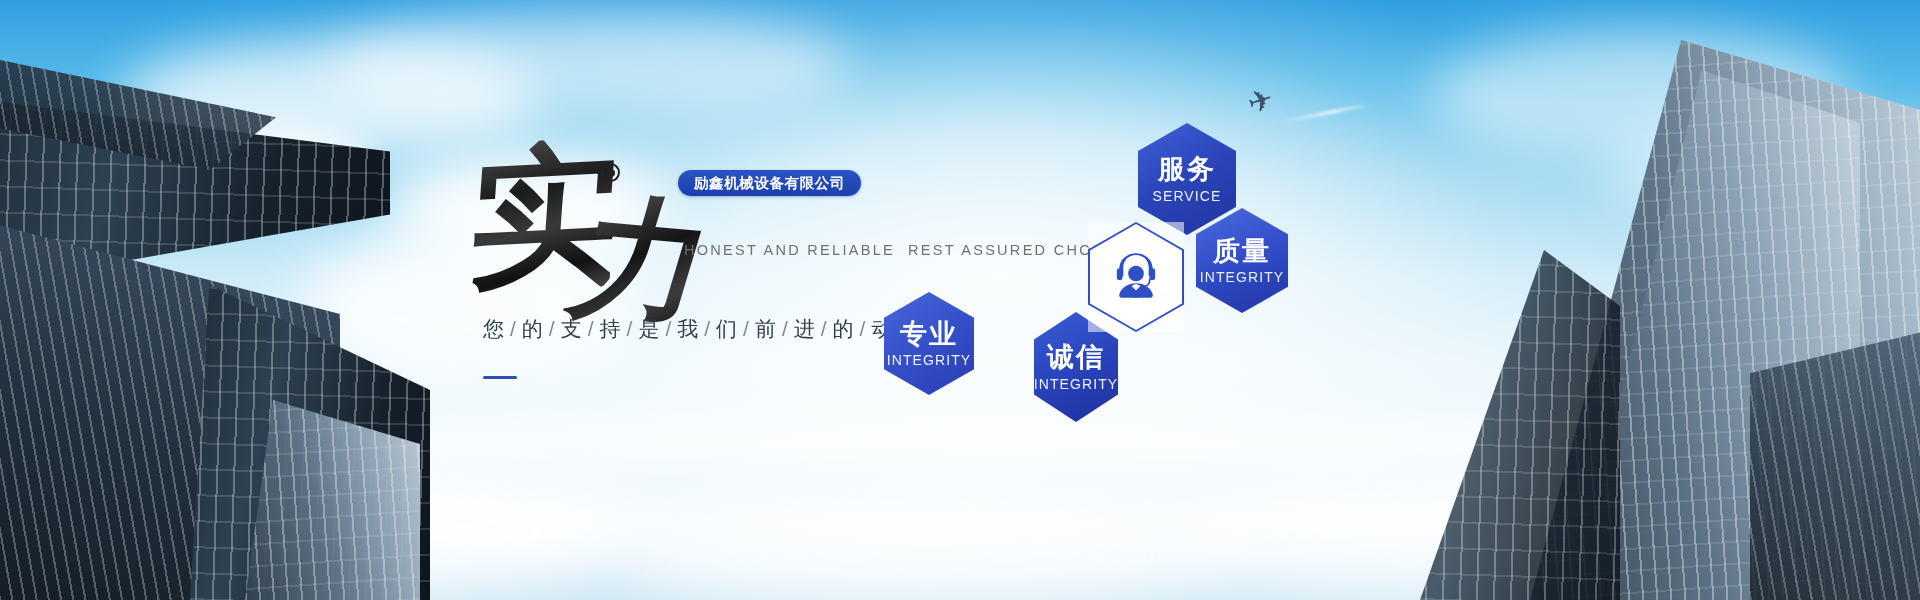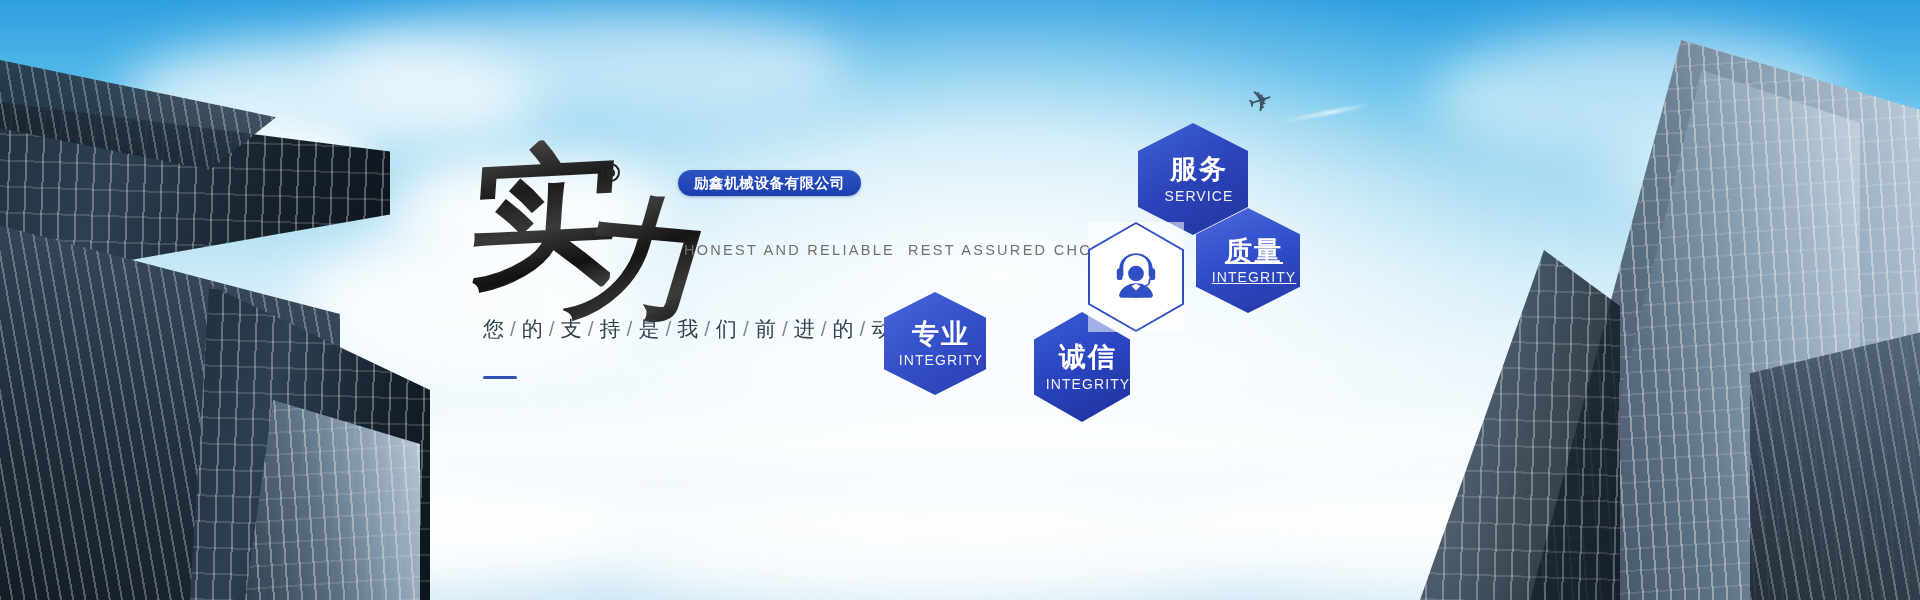--- a/index.html
+++ b/index.html
@@ -121,26 +121,26 @@
     position:absolute;
     font-size:24px;font-weight:700;color:#1d2730;letter-spacing:1.5px;white-space:nowrap;line-height:1;
   }
   .rule{position:absolute;width:34px;height:3px;background:#2f4fb5;border-radius:2px;}
 
   
   .hex{
     position:absolute;
     display:flex;flex-direction:column;align-items:center;justify-content:center;
     clip-path:polygon(50% 0%,100% 25%,100% 75%,50% 100%,0% 75%,0% 25%);
-    color:#fff;text-align:center;padding-left:12px;
+    color:#fff;text-align:center;
   }
   .hex .zh{font-size:27px;font-weight:700;letter-spacing:2px;line-height:1.05;}
   .hex .en{font-size:14px;letter-spacing:1.1px;margin-top:5px;opacity:.92;line-height:1;}
   .hex-a{background:linear-gradient(150deg,#3f62d8 0%,#2b44ba 48%,#23359f 100%);}
-  .hex-b{background:linear-gradient(160deg,#4b6ae0 0%,#2f4bc6 52%,#2335a4 100%);text-decoration:underline;}
+  .hex-b{background:linear-gradient(160deg,#4b6ae0 0%,#2f4bc6 52%,#2335a4 100%);}
   .hex-c{background:linear-gradient(145deg,#4a66dd 0%,#3450c9 50%,#2a3db0 100%);}
   .hex-d{background:linear-gradient(155deg,#3a5cd4 0%,#2843bd 52%,#1f3199 100%);}
 
   .hex-outline{
     position:absolute;
     display:flex;align-items:center;justify-content:center;
     background:rgba(255,255,255,.55);
     border:0;
   }
   .hex-outline .frame{

